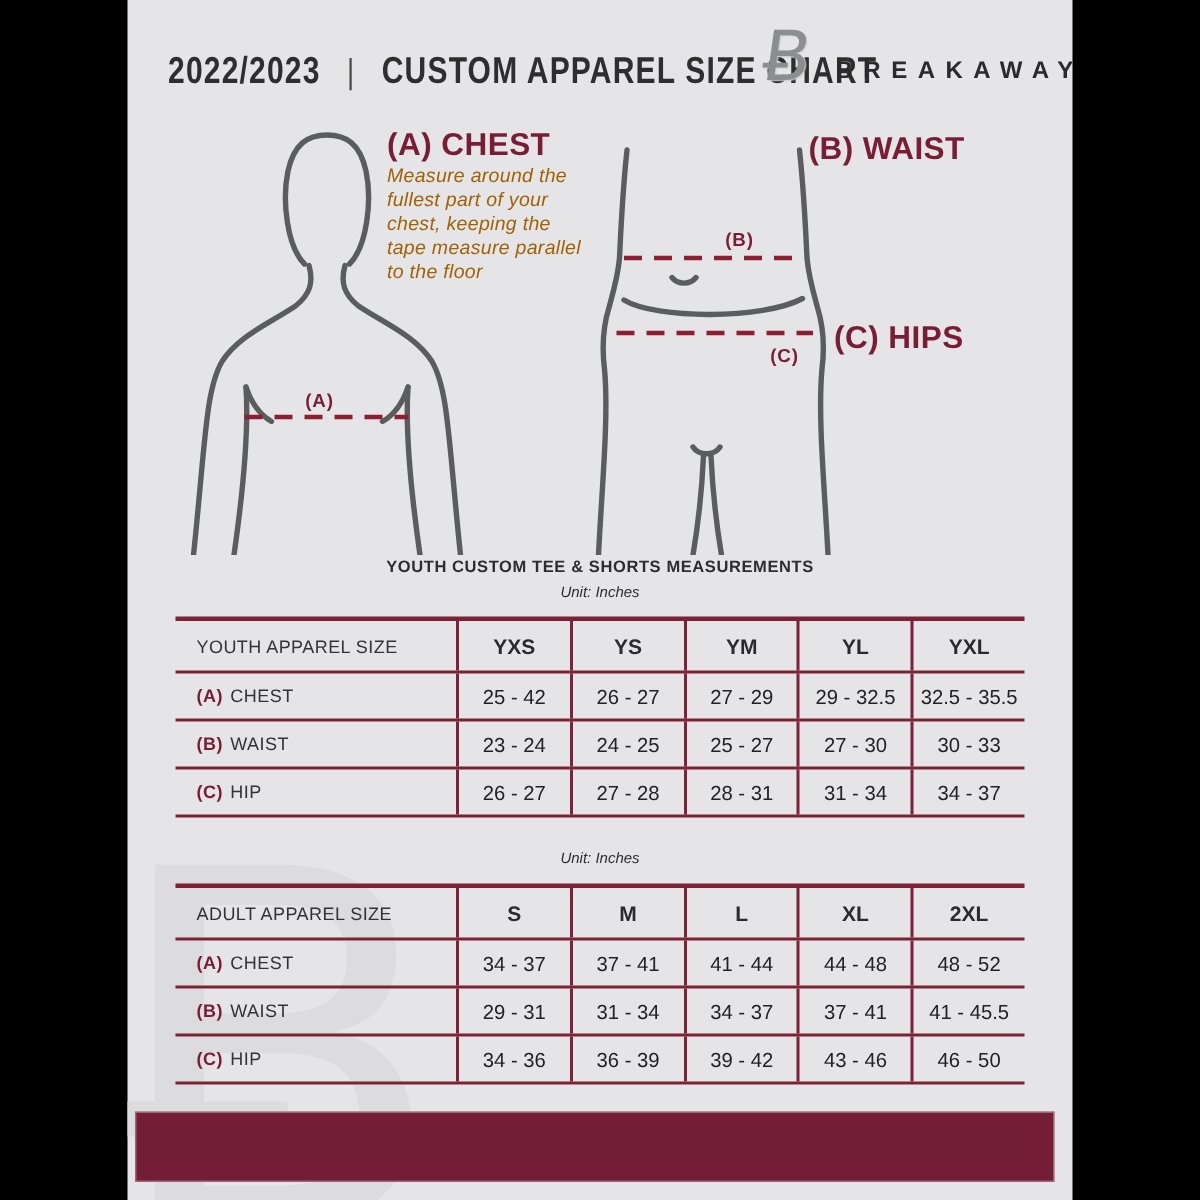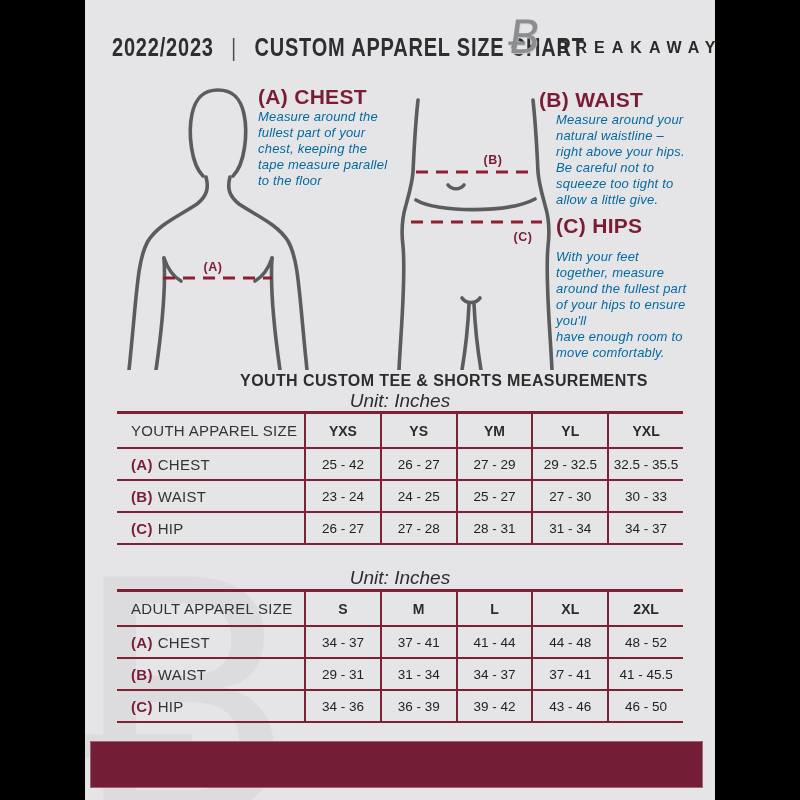--- a/index.html
+++ b/index.html
@@ -19,36 +19,36 @@
               font-weight:bold;font-size:16px;color:#2a2a2a;letter-spacing:7px;white-space:nowrap;}
 
   
   #diagram{position:absolute;left:0;top:78px;width:630px;height:292px;z-index:1;}
   .fig{fill:none;stroke:#5a5c5e;stroke-width:3.6;stroke-linecap:round;}
   .dash{stroke:#8e1f32;stroke-width:3;stroke-dasharray:12 8;}
   .dlbl{font:bold 12.5px "Liberation Sans", sans-serif;fill:#7a1c36;letter-spacing:.5px;}
 
   .mh{position:absolute;z-index:1;font-weight:bold;font-size:21px;color:#7a1c36;letter-spacing:.3px;white-space:nowrap;}
   .mb{position:absolute;z-index:1;font-style:italic;font-size:13px;line-height:16px;
-      color:#0369a1;white-space:pre-line;letter-spacing:.2px;}
+      color:#a16207;white-space:pre-line;letter-spacing:.2px;}
 
   
   .tbl-title{position:absolute;left:0;width:630px;text-align:center;z-index:1;
-             font-weight:bold;font-size:16px;color:#2d2d2d;letter-spacing:.4px;padding-left:44px;}
+             font-weight:bold;font-size:11px;color:#2d2d2d;letter-spacing:.4px;}
   .tbl-unit{position:absolute;left:0;width:630px;text-align:center;z-index:1;
-            font-style:italic;font-size:19px;color:#2d2d2d;}
+            font-style:italic;font-size:10px;color:#2d2d2d;}
   .size-table{position:absolute;left:32px;width:566px;z-index:1;
               border-top:3px solid #7d2136;box-sizing:border-box;}
   .trow{display:flex;align-items:center;height:30px;border-bottom:2px solid #7d2136;}
   .trow.thead{height:33px;}
   .tcell{box-sizing:border-box;height:100%;display:flex;align-items:center;justify-content:center;
          font-size:13.5px;color:#222;}
   .tcell + .tcell{border-left:2px solid #7d2136;}
   .tcell.lbl{width:187px;flex:none;justify-content:flex-start;padding-left:14px;
-             font-size:15px;color:#333;letter-spacing:.3px;}
+             font-size:12px;color:#333;letter-spacing:.3px;}
   .tcell.col{flex:1;}
   .thead .tcell.col{font-weight:bold;font-size:14px;color:#2b2b2b;}
   .pfx{color:#7a1c36;font-weight:bold;margin-right:5px;}
 
   
   .watermark{position:absolute;left:-14px;top:538px;z-index:0;
              font-family:"DejaVu Sans", sans-serif;font-size:330px;line-height:1;
              color:#dcdcde;user-select:none;}
   .footer-bar{position:absolute;left:5px;top:741px;width:613px;height:47px;z-index:3;
               background:#731e36;border:1px solid rgba(235,235,240,.35);box-sizing:border-box;}
@@ -99,35 +99,22 @@
   </svg>
 
   <div class="mh" style="left:173px;top:85px">(A) CHEST</div>
   <div class="mb" style="left:173px;top:109px;width:165px">Measure around the
 fullest part of your
 chest, keeping the
 tape measure parallel
 to the floor</div>
 
   <div class="mh" style="left:454px;top:88px">(B) WAIST</div>
-  <div class="mb" style="left:471px;top:112px;width:150px">Measure around your
-natural waistline –
-right above your hips.
-Be careful not to
-squeeze too tight to
-allow a little give.</div>
 
   <div class="mh" style="left:471px;top:214px">(C) HIPS</div>
-  <div class="mb" style="left:471px;top:249px;width:160px">With your feet
-together, measure
-around the fullest part
-of your hips to ensure
-you'll
-have enough room to
-move comfortably.</div>
 
   <div class="tbl-title" style="top:372px">YOUTH CUSTOM TEE &amp; SHORTS MEASUREMENTS</div>
   <div class="tbl-unit" style="top:390px">Unit: Inches</div>
 
   <div class="size-table" style="top:411px">
     <div class="trow thead">
       <div class="tcell lbl">YOUTH APPAREL SIZE</div>
       <div class="tcell col">YXS</div>
       <div class="tcell col">YS</div>
       <div class="tcell col">YM</div>

